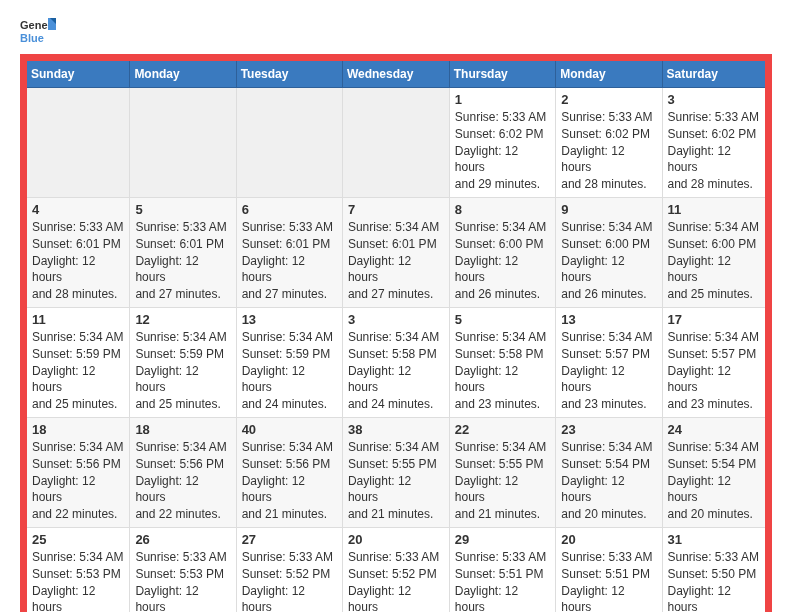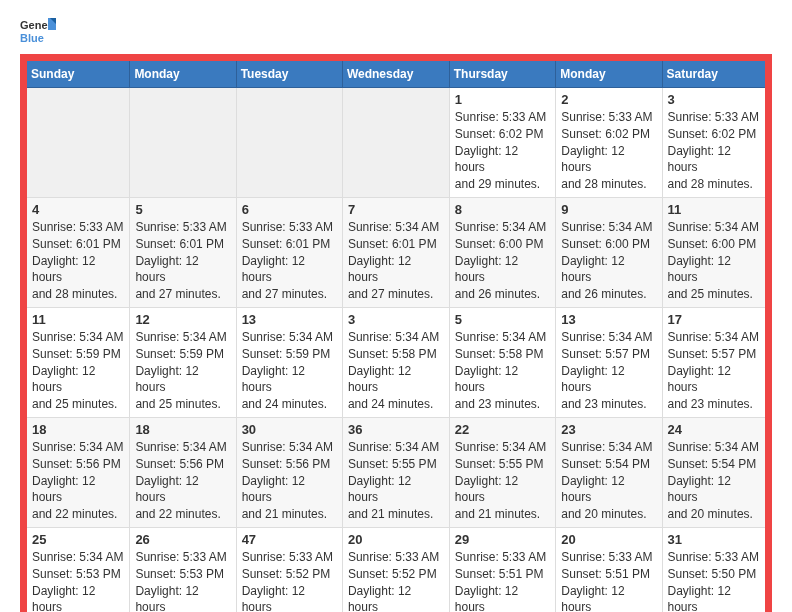--- a/index.html
+++ b/index.html
@@ -256,28 +256,28 @@
 and 22 minutes.</div>
         </td>
         <td>
           <span class="day-num">18</span>
           <div class="day-info" style="white-space: pre-line;">Sunrise: 5:34 AM
 Sunset: 5:56 PM
 Daylight: 12 hours
 and 22 minutes.</div>
         </td>
         <td>
-          <span class="day-num">30</span>
+          <span class="day-num">40</span>
           <div class="day-info" style="white-space: pre-line;">Sunrise: 5:34 AM
 Sunset: 5:56 PM
 Daylight: 12 hours
 and 21 minutes.</div>
         </td>
         <td>
-          <span class="day-num">36</span>
+          <span class="day-num">38</span>
           <div class="day-info" style="white-space: pre-line;">Sunrise: 5:34 AM
 Sunset: 5:55 PM
 Daylight: 12 hours
 and 21 minutes.</div>
         </td>
         <td>
           <span class="day-num">22</span>
           <div class="day-info" style="white-space: pre-line;">Sunrise: 5:34 AM
 Sunset: 5:55 PM
 Daylight: 12 hours
@@ -307,21 +307,21 @@
 and 19 minutes.</div>
         </td>
         <td>
           <span class="day-num">26</span>
           <div class="day-info" style="white-space: pre-line;">Sunrise: 5:33 AM
 Sunset: 5:53 PM
 Daylight: 12 hours
 and 19 minutes.</div>
         </td>
         <td>
-          <span class="day-num">47</span>
+          <span class="day-num">27</span>
           <div class="day-info" style="white-space: pre-line;">Sunrise: 5:33 AM
 Sunset: 5:52 PM
 Daylight: 12 hours
 and 18 minutes.</div>
         </td>
         <td>
           <span class="day-num">20</span>
           <div class="day-info" style="white-space: pre-line;">Sunrise: 5:33 AM
 Sunset: 5:52 PM
 Daylight: 12 hours

